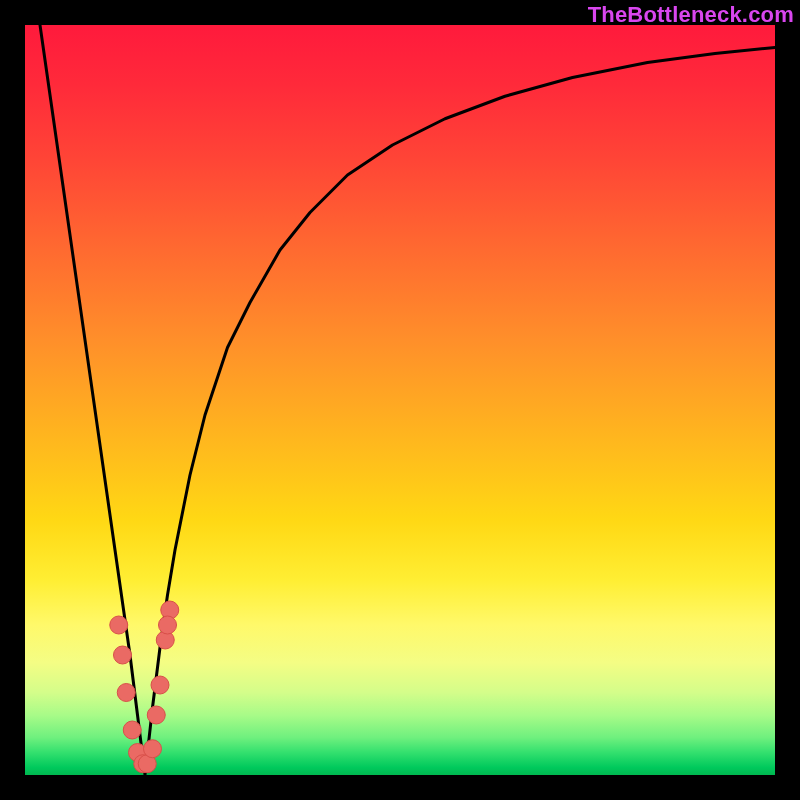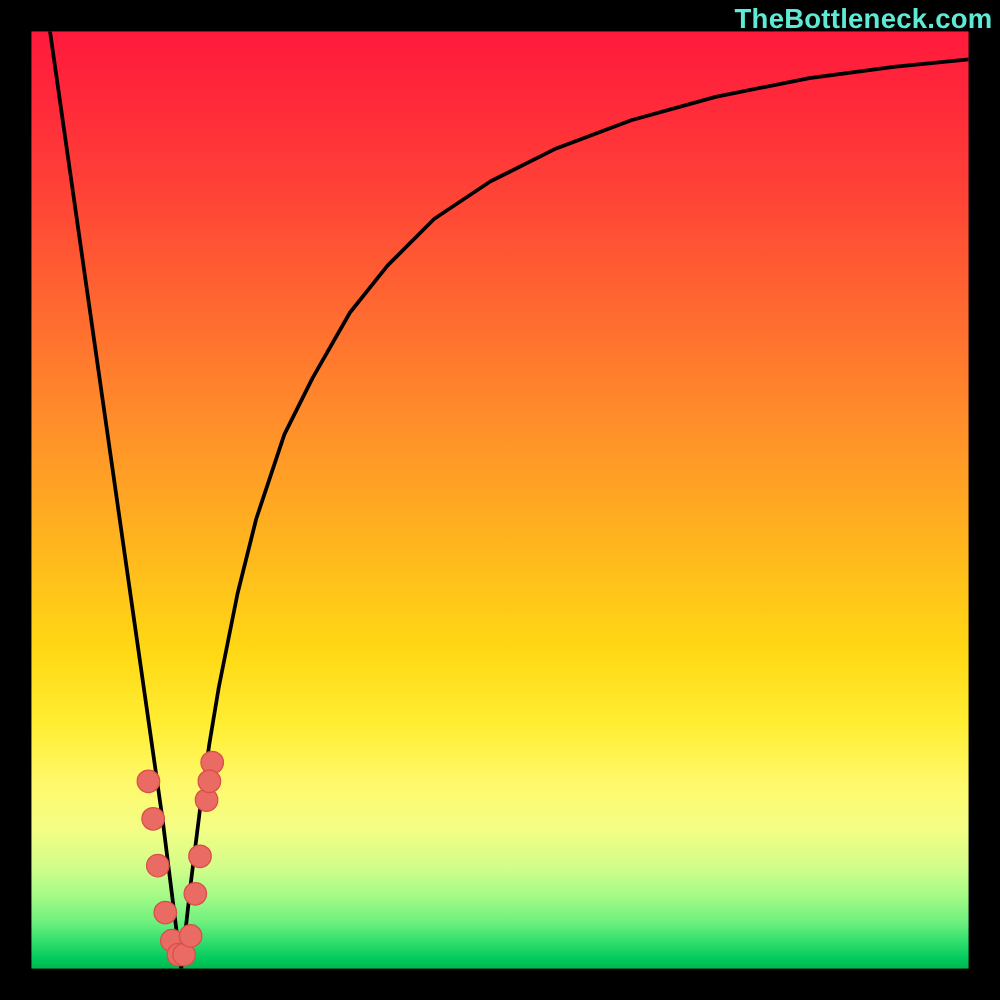--- a/index.html
+++ b/index.html
@@ -48,21 +48,21 @@
     );
   }
   .curve-layer {
     position: absolute;
     inset: 0;
   }
   .watermark {
     position: absolute;
     top: 2px;
     right: 6px;
-    color: #5eead4;
+    color: #d946ef;
     font-size: 22px;
     font-weight: 600;
     letter-spacing: 0.2px;
     user-select: none;
     pointer-events: none;
   }
 </style>
 </head>
 <body>
 

